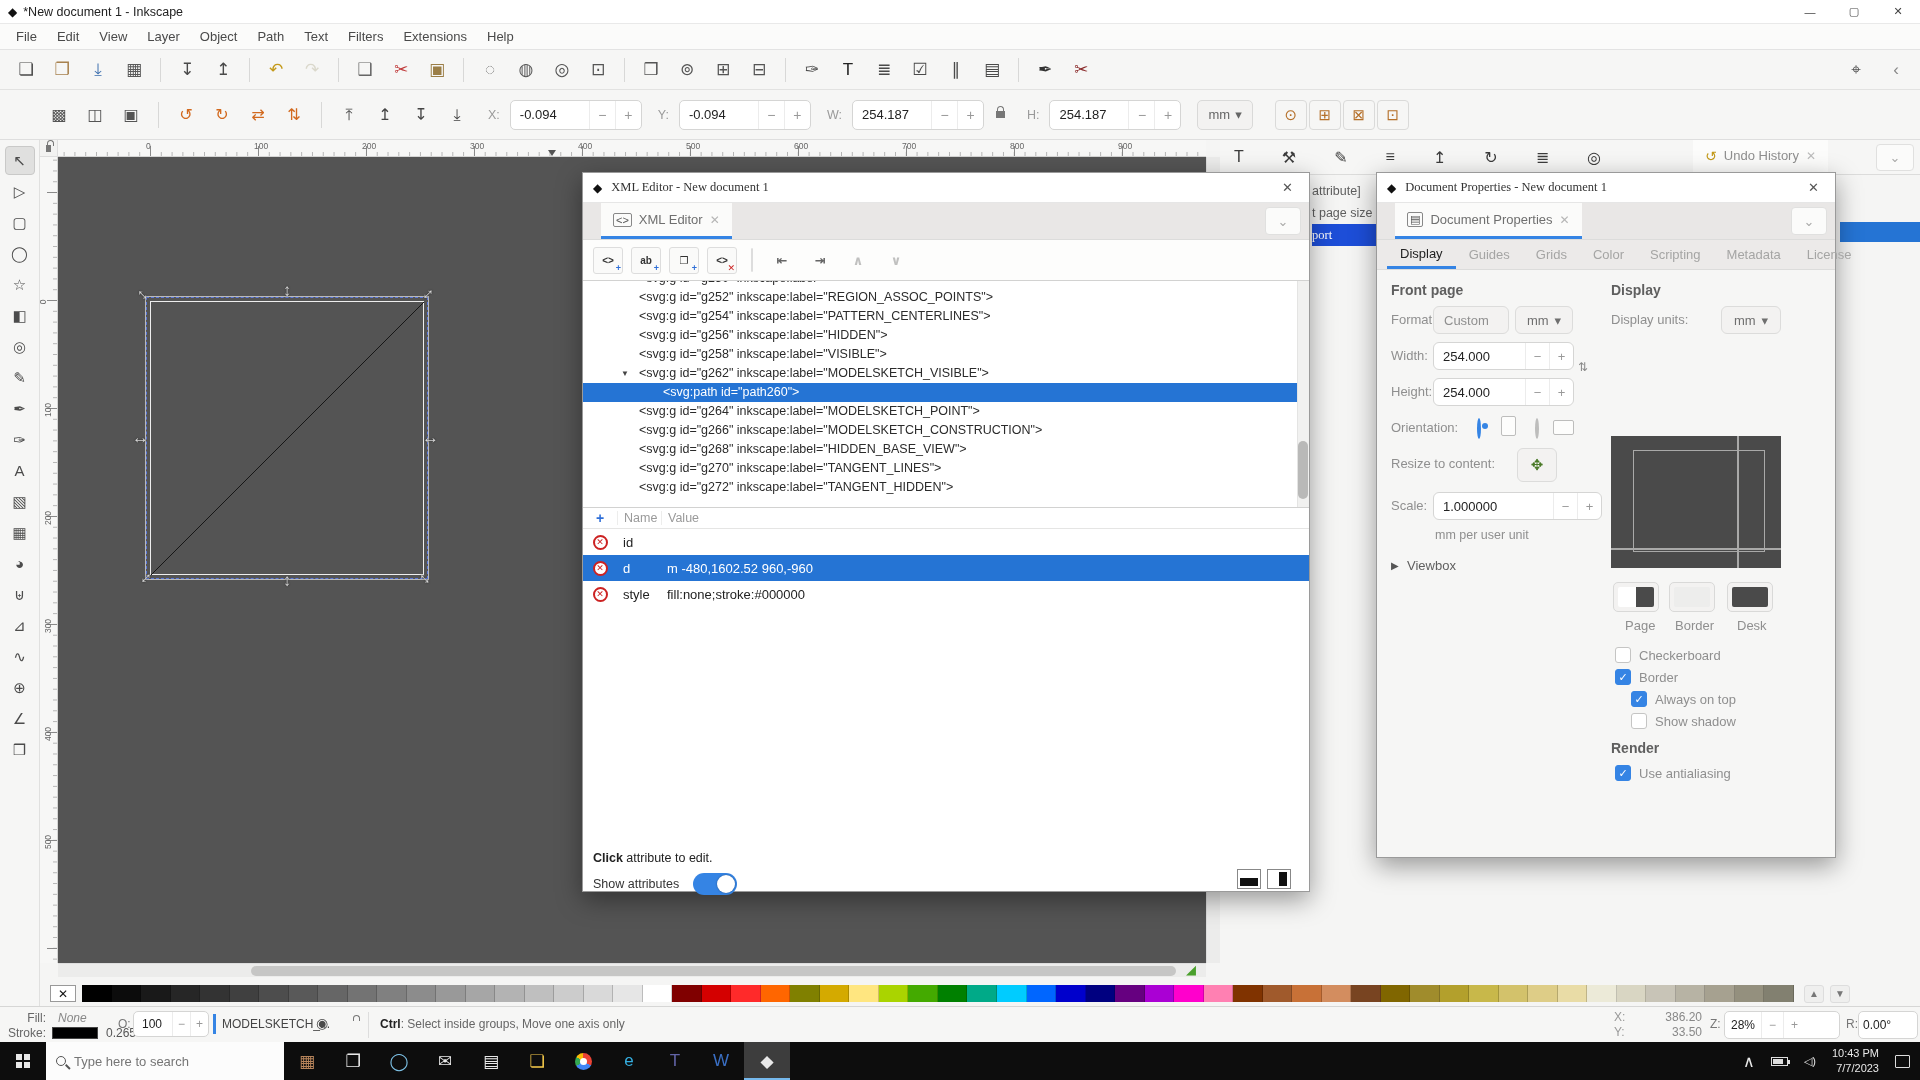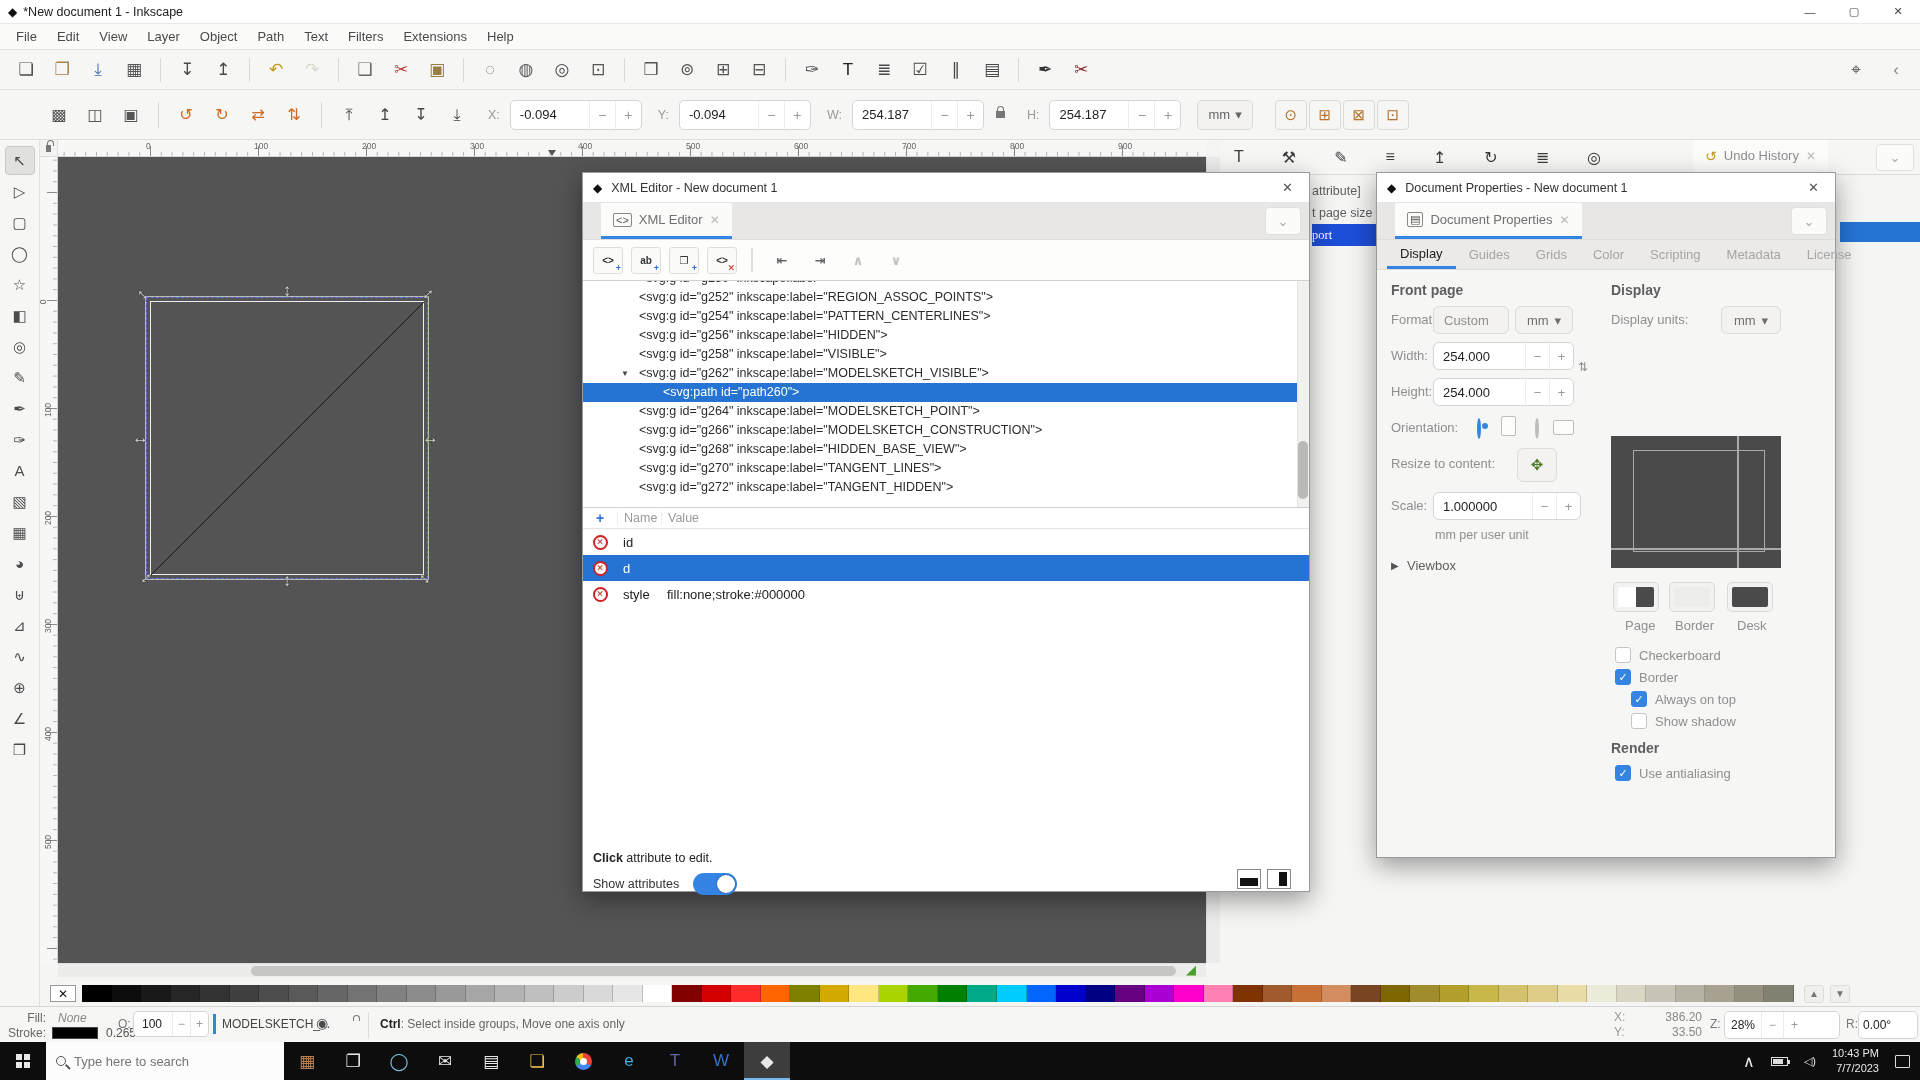--- a/index.html
+++ b/index.html
@@ -60,21 +60,21 @@
   .undotab .ux{color:#bbb;font-size:12px;}
   .dock-chev{width:38px;height:27px;margin:0 6px 0 10px;background:#fbfbfa;border:1px solid #e0e0df;border-radius:4px;display:flex;align-items:center;justify-content:center;color:#a9a9a8;font-size:13px;}
   .sliver{left:1312px;top:180px;width:64px;height:66px;overflow:hidden;}
   .sliver .srow{height:22px;line-height:22px;font-size:12.5px;color:#5f5f5f;white-space:nowrap;}
   .sliver .srow.sel{background:#1d4ed8;color:#fff;font-family:Liberation Serif, serif;}
   .rsliver{left:1840px;top:222px;width:80px;height:20px;background:#2574d4;}
   
   .dlg{background:#f6f6f5;border:1px solid #9a9a9a;box-shadow:0 8px 24px rgba(0,0,0,.38);}
   .dlg-title{height:30px;background:#fff;border-bottom:1px solid #e6e6e6;display:flex;align-items:center;padding:0 10px;}
   .dlg-title .dlogo{font-size:12px;color:#111;margin-right:9px;}
-  .dlg-title .dttl{font-size:12.5px;color:#333;}
+  .dlg-title .dttl{font-size:12.5px;color:#333;font-family:Liberation Serif, serif;}
   .dlg-title .dx{margin-left:auto;color:#555;font-size:13px;padding:0 6px;}
   .tabstrip{height:37px;background:#e9e7e6;border-bottom:1px solid #dcdcdb;display:flex;align-items:flex-end;padding-left:18px;}
   .dtab{height:36px;display:flex;align-items:center;gap:7px;background:#fbfbfa;border-bottom:3px solid #3584e4;padding:0 12px;}
   .dtab .tico{font-size:11px;color:#555;border:1px solid #888;border-radius:2px;padding:0 2px;}
   .dtab .tlab{font-size:13px;color:#6f6f6f;}
   .dtab .tx{color:#b5b5b5;font-size:12px;}
   .tab-chev{margin-left:auto;align-self:center;width:36px;height:28px;margin-right:8px;background:#fbfbfa;border:1px solid #e0e0df;border-radius:4px;display:flex;align-items:center;justify-content:center;color:#a9a9a8;font-size:13px;}
   
   #xmldlg{left:582px;top:172px;width:728px;height:720px;background:#fff;}
   .xtoolbar{height:40px;display:flex;align-items:center;padding-left:10px;gap:8px;background:#fdfdfc;}
@@ -603,20 +603,21 @@
           <span class="del">
             <span class="delc">✕</span>
           </span>
           <span class="an">id</span>
         </div>
         <div class="arow sel">
           <span class="del">
             <span class="delc">✕</span>
           </span>
           <span class="an">d</span>
+          <span class="av">m -480,1602.52 960,-960</span>
         </div>
         <div class="arow">
           <span class="del">
             <span class="delc">✕</span>
           </span>
           <span class="an">style</span>
           <span class="av">fill:none;stroke:#000000</span>
         </div>
       </div>
     <div class="xfooter"><b>Click</b><span> attribute to edit.</span></div>
@@ -685,21 +686,21 @@
       <span class="abs dp-label" style="left:14px;top:150px;">Orientation:</span>
       <span class="abs radio on" style="left:100px;top:150px;"></span>
       <span class="abs pgicon" style="left:124px;top:146px;width:15px;height:20px;"></span>
       <span class="abs radio" style="left:154px;top:150px;"></span>
       <span class="abs pgicon" style="left:176px;top:150px;width:21px;height:15px;"></span>
       <span class="abs dp-label" style="left:14px;top:186px;">Resize to content:</span>
       <div class="abs dp-dd" style="left:140px;top:178px;width:40px;height:34px;">
           <span style="color:#4a7a28;font-size:15px;">✥</span>
         </div>
       <span class="abs dp-label" style="left:14px;top:228px;">Scale:</span>
-      <div class="abs dp-num" style="left:56px;top:222px;width:148px;">
+      <div class="abs dp-num" style="left:56px;top:222px;width:169px;">
         <span class="val">1.000000</span>
         <span class="seg">−</span>
         <span class="seg">+</span>
       </div>
       <span class="abs dp-label" style="left:58px;top:258px;font-size:12.5px;">mm per user unit</span>
       <span class="abs" style="left:14px;top:290px;font-size:10px;color:#555;">▶</span>
       <span class="abs dp-label" style="left:30px;top:288px;color:#5f5f5f;">Viewbox</span>
       
       <span class="abs dp-h" style="left:234px;top:12px;">Display</span>
       <span class="abs dp-label" style="left:234px;top:42px;">Display units:</span>

